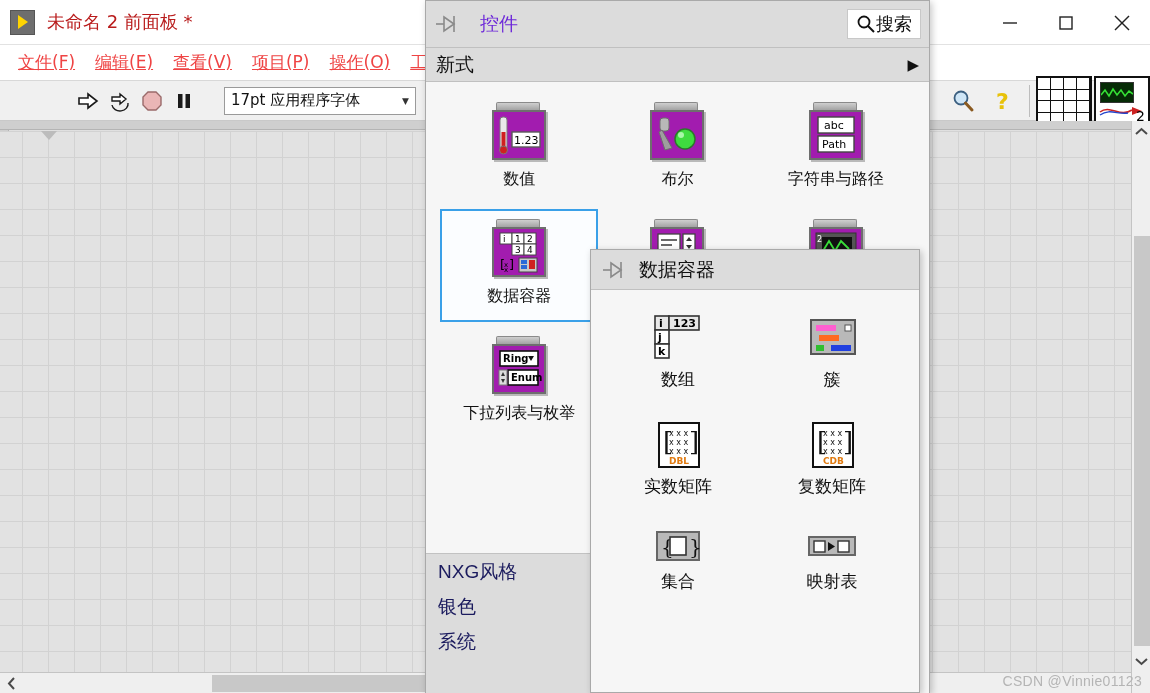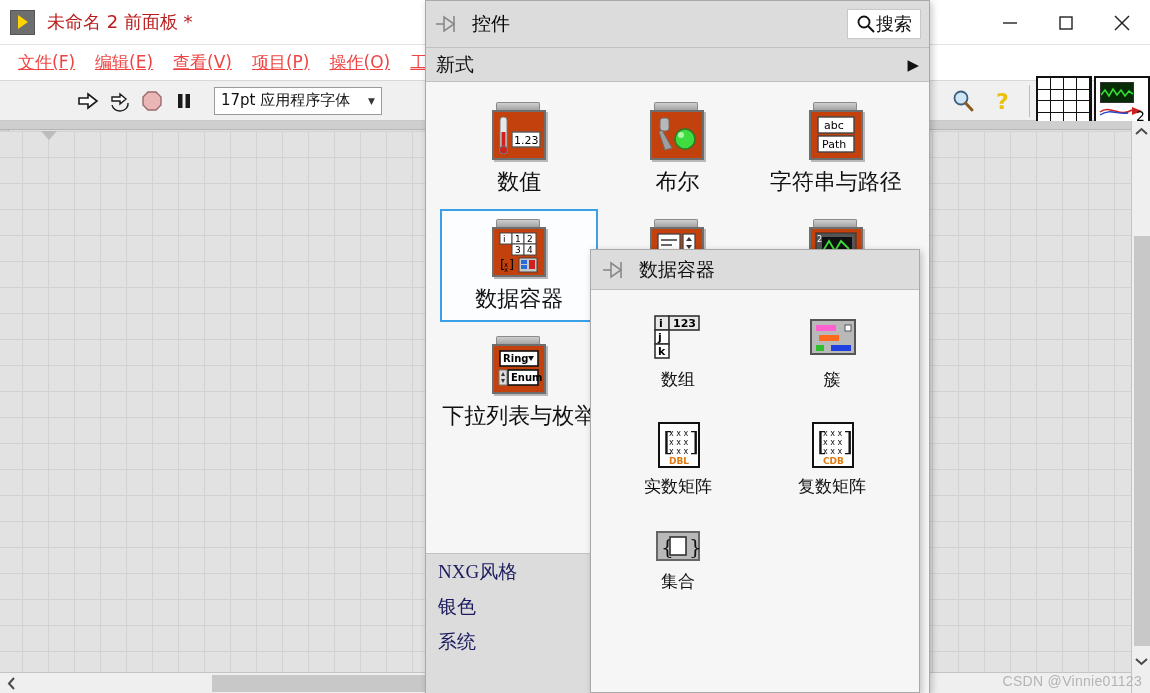--- a/index.html
+++ b/index.html
@@ -57,21 +57,21 @@
   }
 
   .toolbar {
     position: absolute; left: 0; top: 81px; width: 1150px; height: 40px;
     background: #f0f0f0; border-bottom: 1px solid #c9c9c9;
     display: flex; align-items: center;
   }
   .tb-spacer { width: 72px; }
   .tb-icon { width: 32px; height: 32px; display:flex; align-items:center; justify-content:center; }
   .font-box {
-    margin-left: 14px; width: 168px; height: 28px;
+    margin-left: 24px; width: 192px; height: 28px;
     border: 1px solid #9a9a9a; background: #fff;
     display: flex; align-items: center; padding: 0 6px;
     font-size: 15px; color: #111;
     font-family: "DejaVu Sans", "Liberation Sans", sans-serif;
   }
   .font-box .caret { margin-left: auto; font-size: 9px; color:#333; }
 
   .tb-right { position:absolute; right: 0; top: 0; height: 40px; display:flex; align-items:center; }
   .tb-sep { width:1px; height:32px; background:#bdbdbd; margin: 0 6px; }
   .icon-box { width: 40px; height: 34px; display:flex; align-items:center; justify-content:center; }
@@ -148,21 +148,21 @@
     position: absolute; left: 425px; top: 0; width: 505px; height: 693px;
     background: #f6f6f6; border: 1px solid #a9a9a9;
     box-shadow: 2px 2px 7px rgba(0,0,0,.22);
   }
   .pal-header {
     height: 47px; background: #dcdcdc; border-bottom: 1px solid #c0c0c0;
     display: flex; align-items: center; padding: 0 8px;
   }
   .pin-icon { width: 28px; height: 22px; display:flex; align-items:center; justify-content:center; }
   .pal-title {
-    margin-left: 10px; font-size: 19px; color: #000000;
+    margin-left: 18px; font-size: 19px; color: #6d28d9;
     font-family:Liberation Serif, serif;
   }
   .pal-search {
     margin-left:auto; height: 30px; background:#fff; border:1px solid #c8c8c8;
     display:flex; align-items:center; padding: 0 8px;
   }
   .pal-search span { font-size:18px; color:#111; font-family:"DejaVu Sans",sans-serif; }
 
   .pal-subbar {
     height: 34px; background: #dcdcdc; border-bottom: 1px solid #c0c0c0;
@@ -176,46 +176,46 @@
   .pal-grid {
     position:absolute; left:0; top:0; width:503px; padding: 10px 14px 0 14px;
     display:grid; grid-template-columns: repeat(3, 1fr); row-gap: 4px;
   }
   .pal-cell {
     display:flex; flex-direction:column; align-items:center; justify-content:flex-start;
     padding: 8px 0 6px 0; height: 113px; border: 2px solid transparent;
   }
   .pal-cell.selected { border-color:#3aa0e8; background:#fbfdff; }
   .pal-cell .cap {
-    margin-top: 7px; font-size: 22px; color: #111;
+    margin-top: 7px; font-size: 16px; color: #111;
     font-family:Liberation Mono, monospace; white-space: nowrap;
   }
 
   
   .folder {
     position: relative; width: 62px; height: 60px;
   }
   .folder .tab {
     position:absolute; left: 8px; top: 0; width: 44px; height: 9px;
     background: linear-gradient(#cfcfcf,#9d9d9d); border:1px solid #8a8a8a; border-bottom:none;
     border-radius: 2px 2px 0 0;
   }
   .folder .face {
     position:absolute; left: 4px; top: 8px; width: 54px; height: 50px;
-    background:#c2410c; border: 2px solid #6e6e6e;
+    background:#a21caf; border: 2px solid #6e6e6e;
   }
   .folder.shadow .face { box-shadow: 2px 2px 0 #b9b9b9; }
 
   .pal-footer {
     position:absolute; left:0; bottom:0; width:169px;
   }
   .cat-list { background:#dcdcdc; border-top:1px solid #c2c2c2; }
   .cat-item {
     height: 35px; display:flex; align-items:center; padding-left:12px;
-    font-size:19px; color:#1b1b5e; font-family:Liberation Serif, serif;
+    font-size:19px; color:#1b1b5e; font-family:Liberation Sans, sans-serif;
   }
 
   
   .subpal {
     position:absolute; left: 590px; top: 249px; width: 330px; height: 444px;
     background:#f6f6f6; border:1px solid #a9a9a9; box-shadow: 2px 2px 7px rgba(0,0,0,.22);
   }
   .subpal-header {
     height: 40px; background:#dcdcdc; border-bottom:1px solid #c0c0c0;
     display:flex; align-items:center; padding: 0 10px;
@@ -647,17 +647,28 @@
           <svg width="62" height="40" viewBox="0 0 62 40">
             <rect x="10" y="6" width="42" height="28" fill="#b9b9b9" stroke="#666" stroke-width="2"></rect>
             <text x="14" y="28" font-family="DejaVu Serif, serif" font-size="20" fill="#111">{</text>
             <text x="42" y="28" font-family="DejaVu Serif, serif" font-size="20" fill="#111">}</text>
             <rect x="23" y="11" width="16" height="18" fill="#fff" stroke="#333" stroke-width="1.6"></rect>
           </svg>
         </div>
         <div class="cap">集合</div>
       </div>
 
+      <div class="sub-cell">
+        <div>
+          <svg width="62" height="40" viewBox="0 0 62 40">
+            <rect x="8" y="11" width="46" height="18" fill="#b9b9b9" stroke="#666" stroke-width="2"></rect>
+            <rect x="13" y="15" width="11" height="11" fill="#fff" stroke="#333" stroke-width="1.4"></rect>
+            <polygon points="27,16 34,20.5 27,25" fill="#111"></polygon>
+            <rect x="37" y="15" width="11" height="11" fill="#fff" stroke="#333" stroke-width="1.4"></rect>
+          </svg>
+        </div>
+        <div class="cap">映射表</div>
+      </div>
     </div>
   </div>
 
   <div class="watermark">CSDN @Vinnie01123</div>
 </div>
 
 </body></html>

